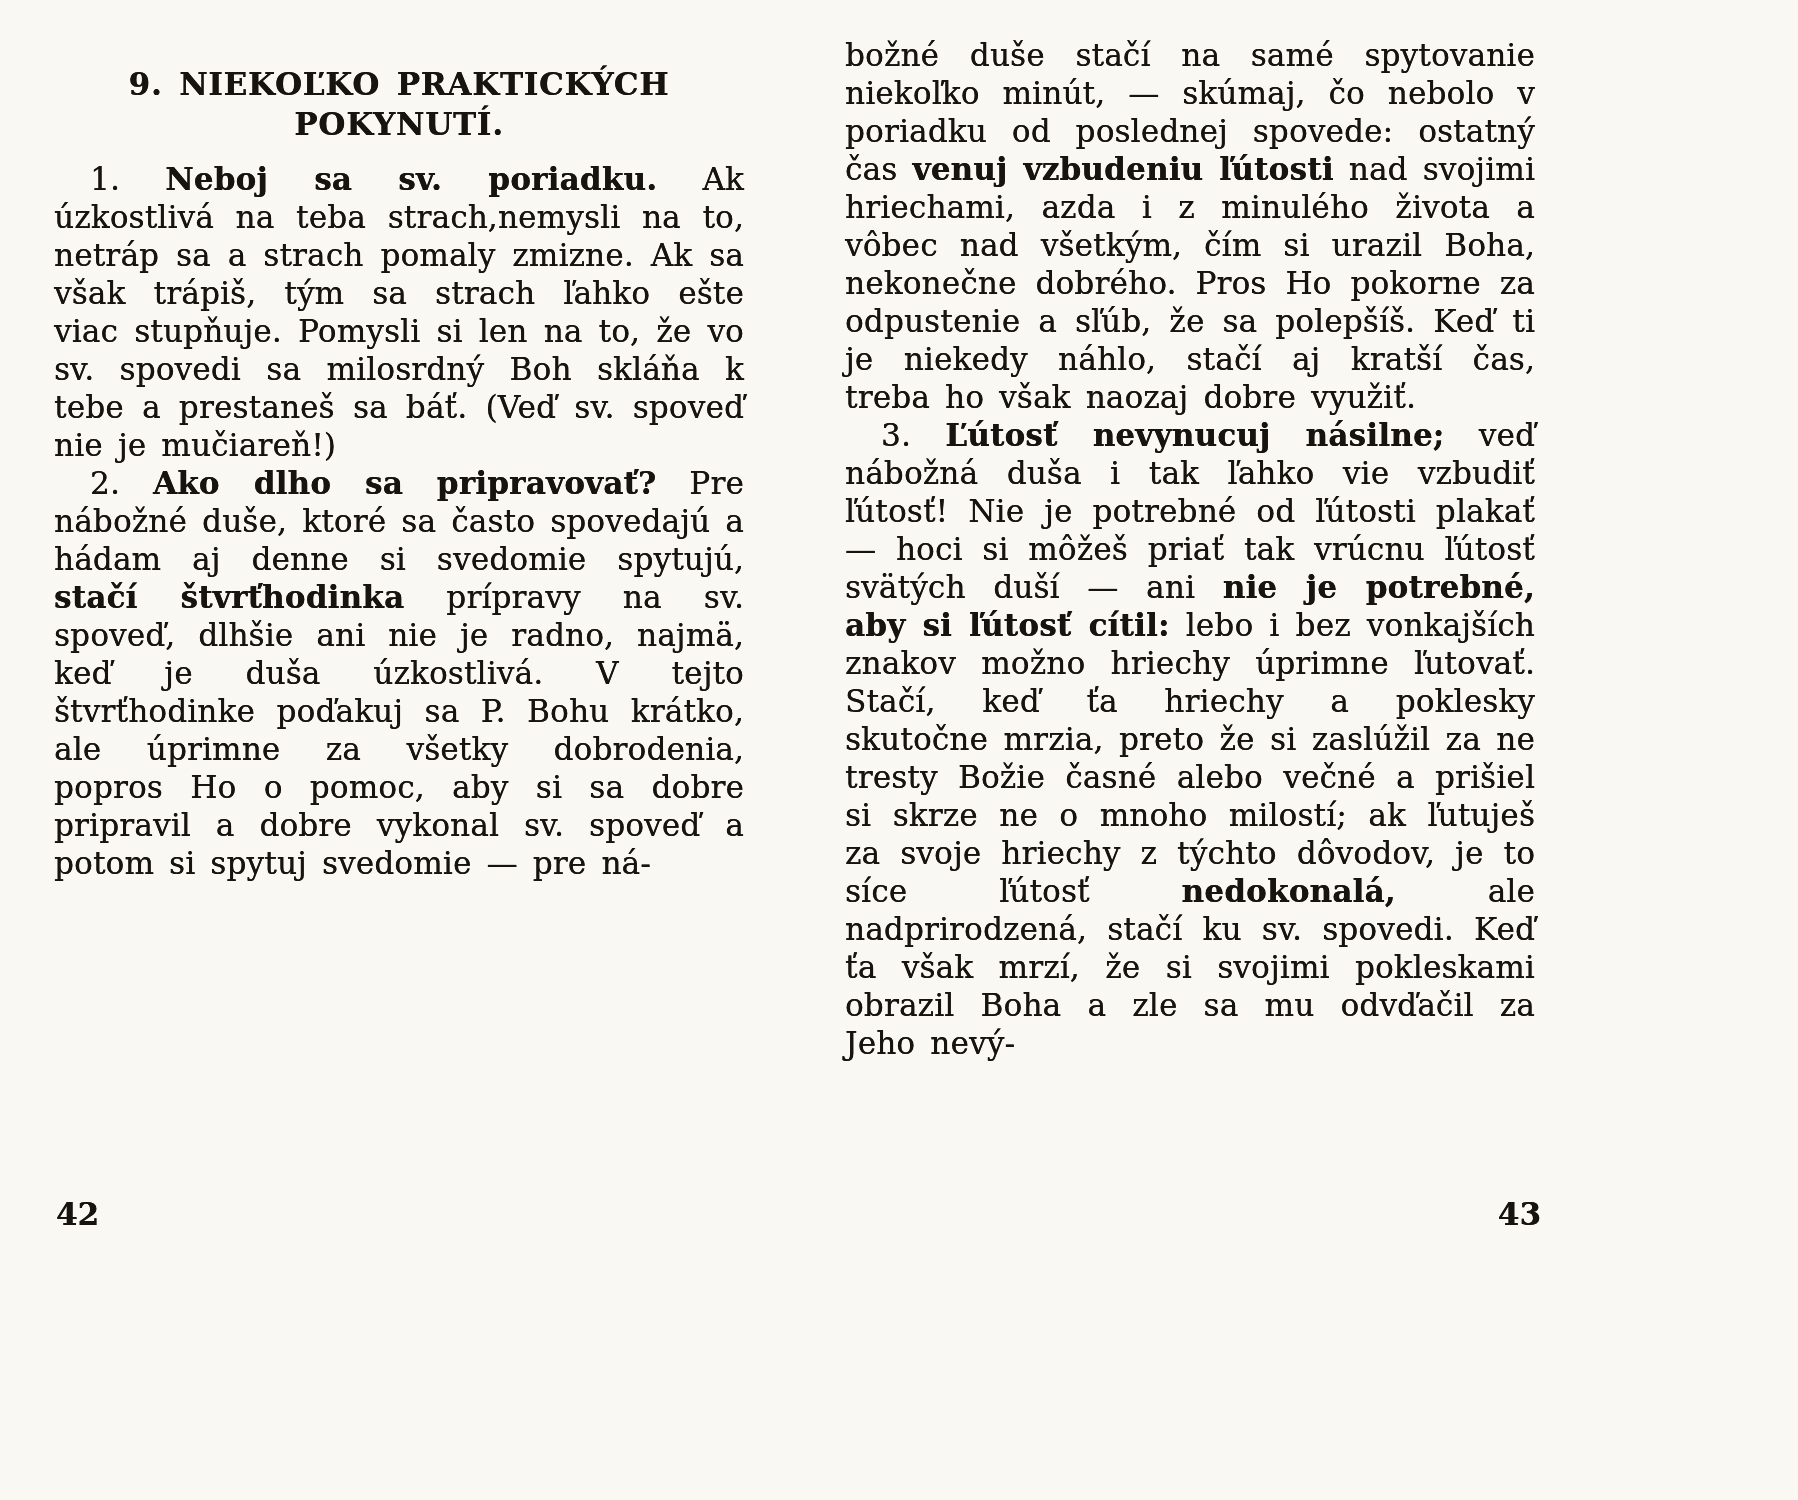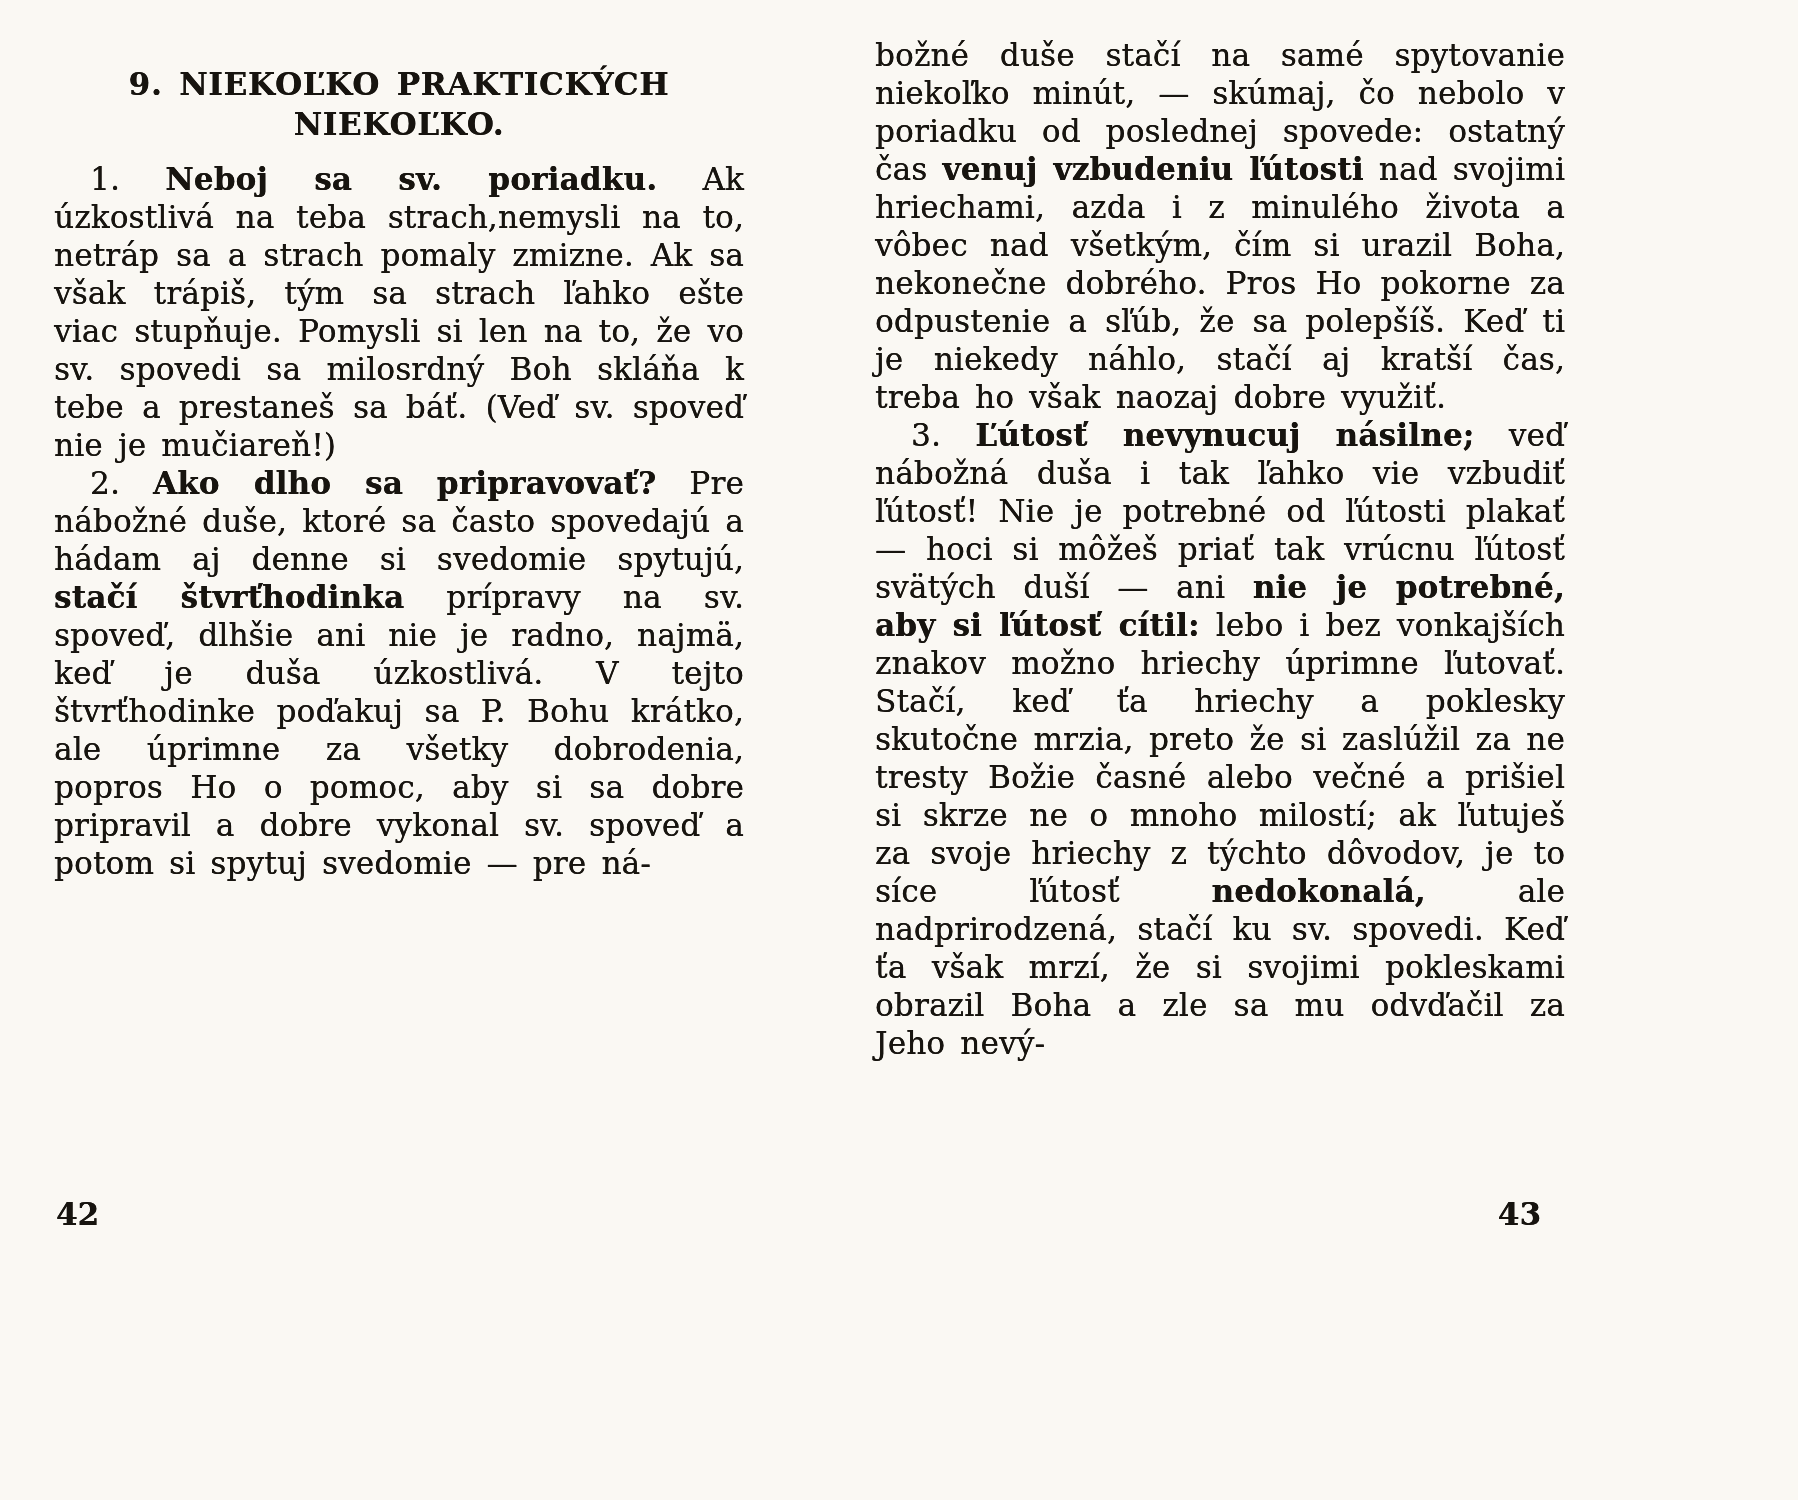--- a/index.html
+++ b/index.html
@@ -20,21 +20,21 @@
     top: 36px;
     width: 690px;
     font-size: 31px;
     line-height: 38px;
     text-align: justify;
     letter-spacing: 0.2px;
     word-spacing: 5px;
     text-shadow: 0.25px 0 0 currentColor;
   }
   .col-left { left: 54px; }
-  .col-right { left: 845px; margin-left: 30px; }
+  .col-right { left: 845px; }
   .para { margin: 0; }
   .para.indent { text-indent: 36px; }
   .heading {
     font-weight: bold;
     text-align: center;
     margin: 28px 10px 16px 10px;
     font-size: 31px;
     line-height: 40px;
     letter-spacing: 0.8px;
   }
@@ -50,21 +50,21 @@
   .pagenum-right { right: 257px; }
 </style>
 </head>
 <body>
 
 <div>
 
   <div class="column col-left">
     <div class="heading">
       <div>9. NIEKOĽKO PRAKTICKÝCH</div>
-      <div>NIEKOĽKO.</div>
+      <div>POKYNUTÍ.</div>
     </div>
     <p class="para indent"><span>1. </span><span class="b">Neboj sa sv. poriadku.</span><span> Ak úzkostlivá na teba strach,nemysli na to, netráp sa a strach pomaly zmizne. Ak sa však trápiš, tým sa strach ľahko ešte viac stupňuje. Pomysli si len na to, že vo sv. spovedi sa milosrdný Boh skláňa k tebe a prestaneš sa báť. (Veď sv. spoveď nie je mučiareň!)</span></p>
     <p class="para indent"><span>2. </span><span class="b">Ako dlho sa pripravovať?</span><span> Pre nábožné duše, ktoré sa často spovedajú a hádam aj denne si svedomie spytujú, </span><span class="b">stačí štvrťhodinka</span><span> prípravy na sv. spoveď, dlhšie ani nie je radno, najmä, keď je duša úzkostlivá. V tejto štvrťhodinke poďakuj sa P. Bohu krátko, ale úprimne za všetky dobrodenia, popros Ho o pomoc, aby si sa dobre pripravil a dobre vykonal sv. spoveď a potom si spytuj svedomie — pre ná-</span></p>
   </div>
 
   <div class="column col-right">
     <p class="para"><span>božné duše stačí na samé spytovanie niekoľko minút, — skúmaj, čo nebolo v poriadku od poslednej spovede: ostatný čas </span><span class="b">venuj vzbudeniu ľútosti</span><span> nad svojimi hriechami, azda i z minulého života a vôbec nad všetkým, čím si urazil Boha, nekonečne dobrého. Pros Ho pokorne za odpustenie a sľúb, že sa polepšíš. Keď ti je niekedy náhlo, stačí aj kratší čas, treba ho však naozaj dobre využiť.</span></p>
     <p class="para indent"><span>3. </span><span class="b">Ľútosť nevynucuj násilne;</span><span> veď nábožná duša i tak ľahko vie vzbudiť ľútosť! Nie je potrebné od ľútosti plakať — hoci si môžeš priať tak vrúcnu ľútosť svätých duší — ani </span><span class="b">nie je potrebné, aby si ľútosť cítil:</span><span> lebo i bez vonkajších znakov možno hriechy úprimne ľutovať. Stačí, keď ťa hriechy a poklesky skutočne mrzia, preto že si zaslúžil za ne tresty Božie časné alebo večné a prišiel si skrze ne o mnoho milostí; ak ľutuješ za svoje hriechy z týchto dôvodov, je to síce ľútosť </span><span class="b">nedokonalá,</span><span> ale nadprirodzená, stačí ku sv. spovedi. Keď ťa však mrzí, že si svojimi pokleskami obrazil Boha a zle sa mu odvďačil za Jeho nevý-</span></p>
   </div>
 

